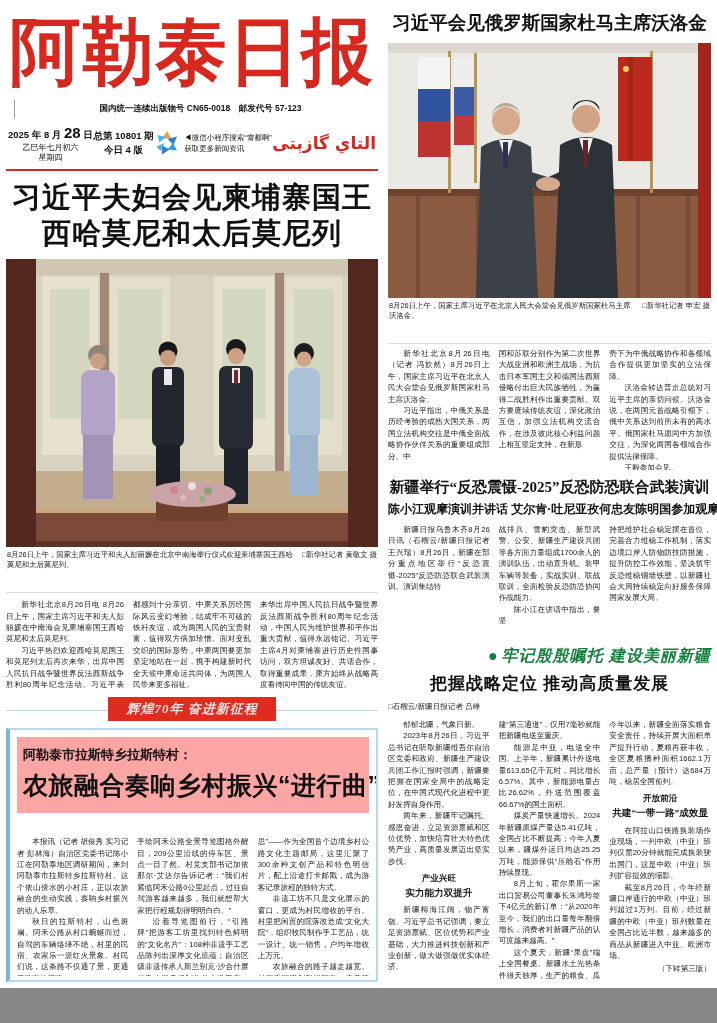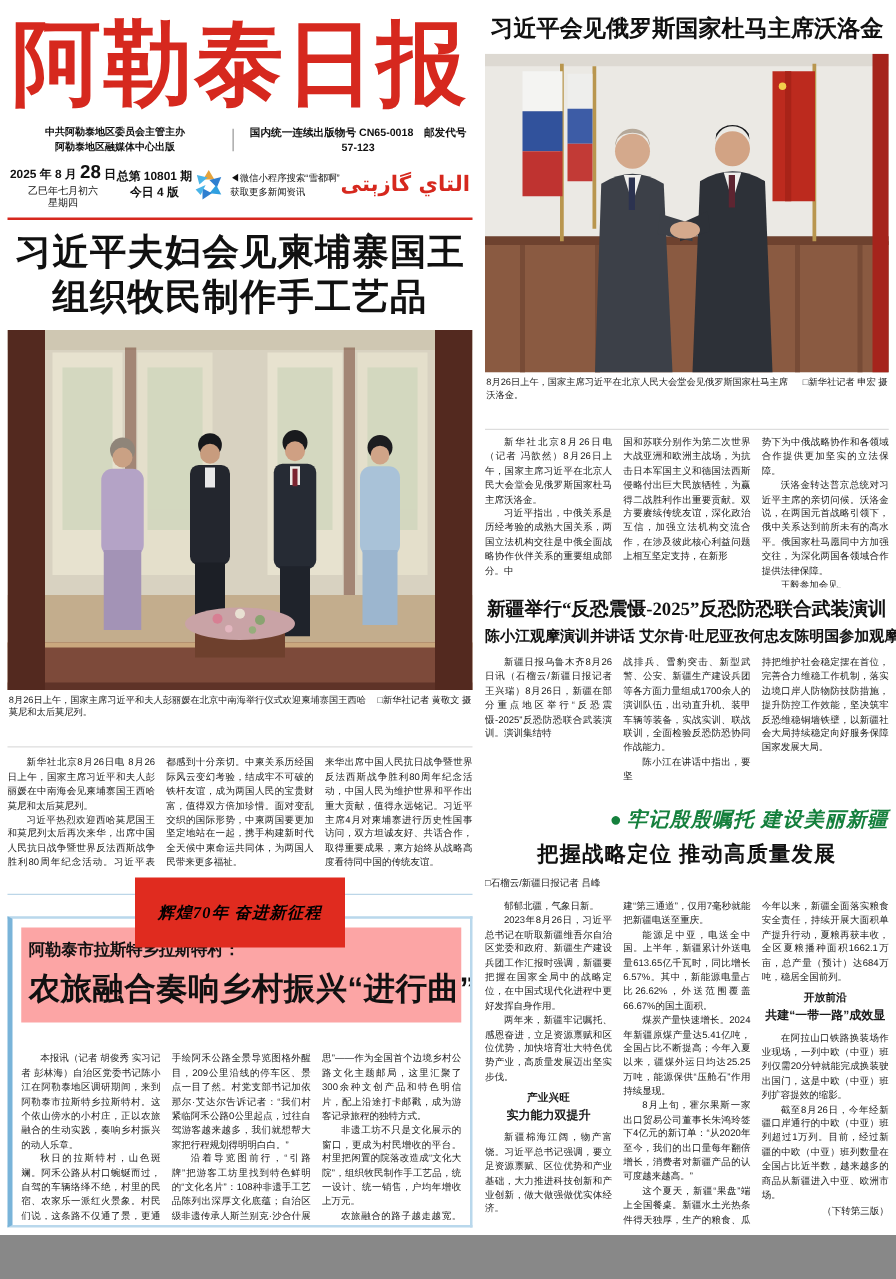--- a/index.html
+++ b/index.html
@@ -50,23 +50,23 @@
   .body-terror{margin-top:6px;height:112px;}
   .body-dev{margin-top:3px;flex:1;}
   .sub1{font-family:"Liberation Serif",serif;font-weight:bold;font-size:8.6px;text-align:center;text-indent:0 !important;margin:5px 0 1px !important;}
   .sub2{font-weight:900;font-size:9.6px;text-align:center;text-indent:0 !important;margin:0 0 4px !important;}
   .turn-note{text-align:right;text-indent:0 !important;margin-top:2px !important;}
   .byline{font-size:7.6px;margin:2px 0 4px;color:#222;}
 
   
   .banner{position:relative;height:26px;margin-top:8px;}
   .banner::before{content:"";position:absolute;left:0;right:0;top:50%;height:1px;background:#bcd6e8;}
-  .banner-label{position:relative;display:table;margin:0 auto;background:#e02b1f;color:#000000;
+  .banner-label{position:relative;display:table;margin:0 auto;background:#e02b1f;color:#e5e5e5;
                 font-family:"Liberation Serif",serif;font-style:italic;font-weight:bold;
-                font-size:13px;padding:19px 18px;letter-spacing:1px;}
+                font-size:13px;padding:3px 18px;letter-spacing:1px;}
   .village-box{margin-top:5px;flex:1;border:2px solid #b9d8ec;border-left:4px solid #79b4d9;
                padding:7px 7px 4px;box-sizing:border-box;display:flex;flex-direction:column;overflow:hidden;}
   .vheader{background:#fca5a5;padding:9px 6px 11px;text-align:left;}
   .vkicker{font-family:"Liberation Serif",serif;font-weight:bold;font-size:13px;margin-bottom:5px;}
   .vtitle{font-size:25px;font-weight:900;letter-spacing:0.5px;white-space:nowrap;}
   .vcols{margin-top:23px;flex:1;}
 
   
   .slogan{margin:10px 0 2px;text-align:right;color:#15803d;font-weight:bold;font-size:16px;}
   .slogan .txt{font-style:italic;letter-spacing:1px;}
@@ -75,24 +75,20 @@
 </head>
 <body>
 
 <div class="page">
 
   <div class="col-left">
 
     <div class="mast-title">阿勒泰日报</div>
 
     <div class="mast-rowA">
-      <div class="org-lines">
-        <div>中共阿勒泰地区委员会主管主办</div>
-        <div>阿勒泰地区融媒体中心出版</div>
-      </div>
       <div class="vdiv"></div>
       <div class="issn">国内统一连续出版物号 CN65-0018　邮发代号 57-123</div>
     </div>
 
     <div class="mast-rowB">
       <div class="date-block">
         <div class="date-l1"><span>2025 年 8 月 </span><span class="big">28</span><span> 日</span></div>
         <div class="date-l2">乙巳年七月初六</div>
         <div class="date-l3">星期四</div>
       </div>
@@ -115,21 +111,21 @@
         </div>
       </div>
       <div class="uyghur">التاي گازېتى</div>
     </div>
 
     <div class="mast-rule"></div>
 
     <div>
       <div class="hl-left">
         <div>习近平夫妇会见柬埔寨国王</div>
-        <div>组织牧民制作手工艺品</div>
+        <div>西哈莫尼和太后莫尼列</div>
       </div>
 
       <svg class="photo" width="372" height="288" viewBox="0 0 372 288">
         <rect width="372" height="288" fill="#d8d2c1"></rect>
         <rect width="372" height="16" fill="#cfc7b2"></rect>
         <rect x="36" y="18" width="56" height="178" fill="#e7e2cf"></rect>
         <rect x="104" y="18" width="60" height="178" fill="#e4dfcb"></rect>
         <rect x="208" y="18" width="60" height="178" fill="#e7e2cf"></rect>
         <rect x="280" y="18" width="56" height="178" fill="#e4dfcb"></rect>
         <g fill="#ccd5ba" opacity="0.7">

